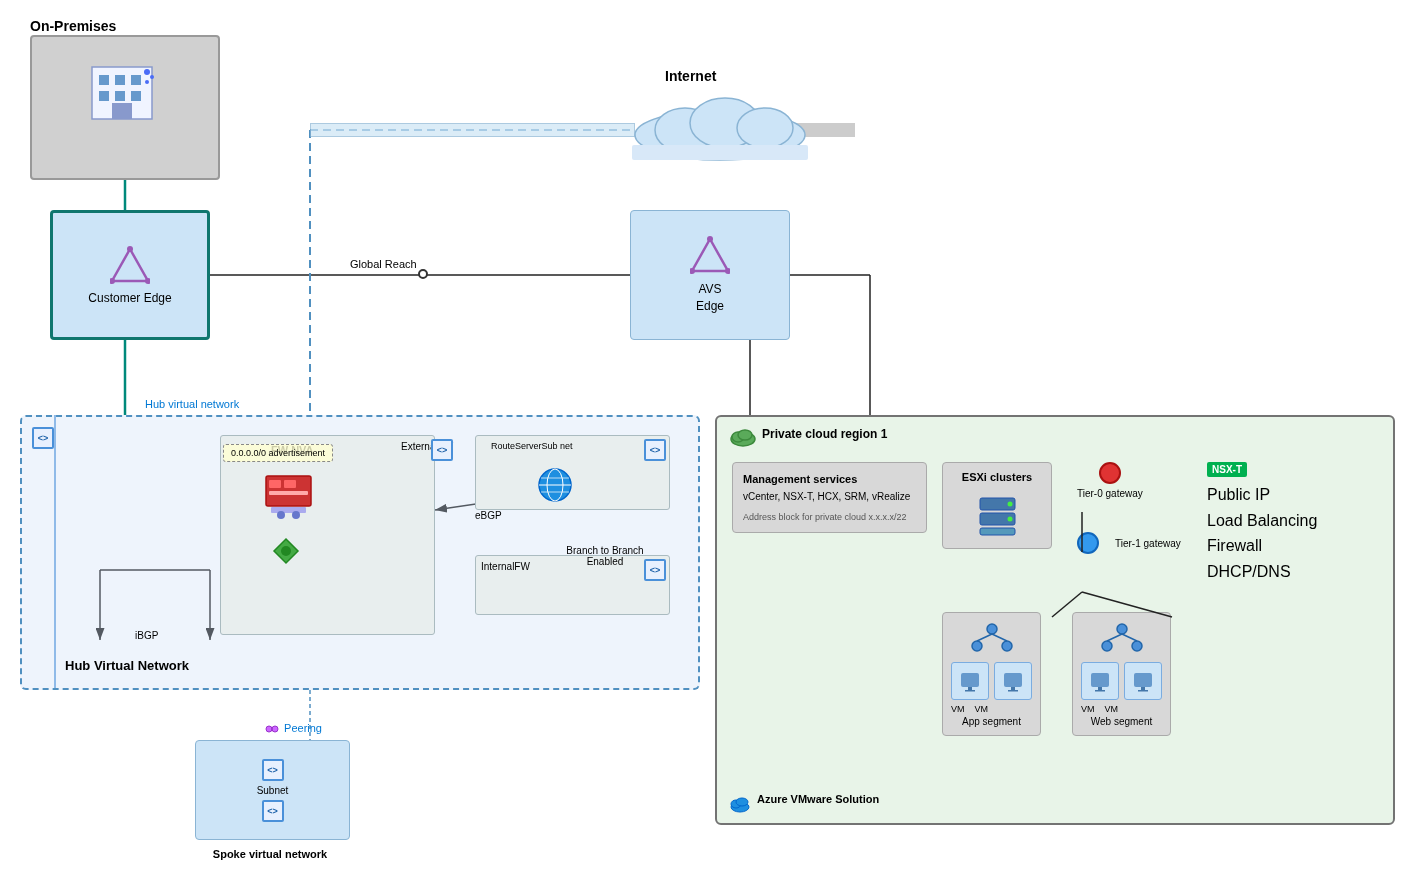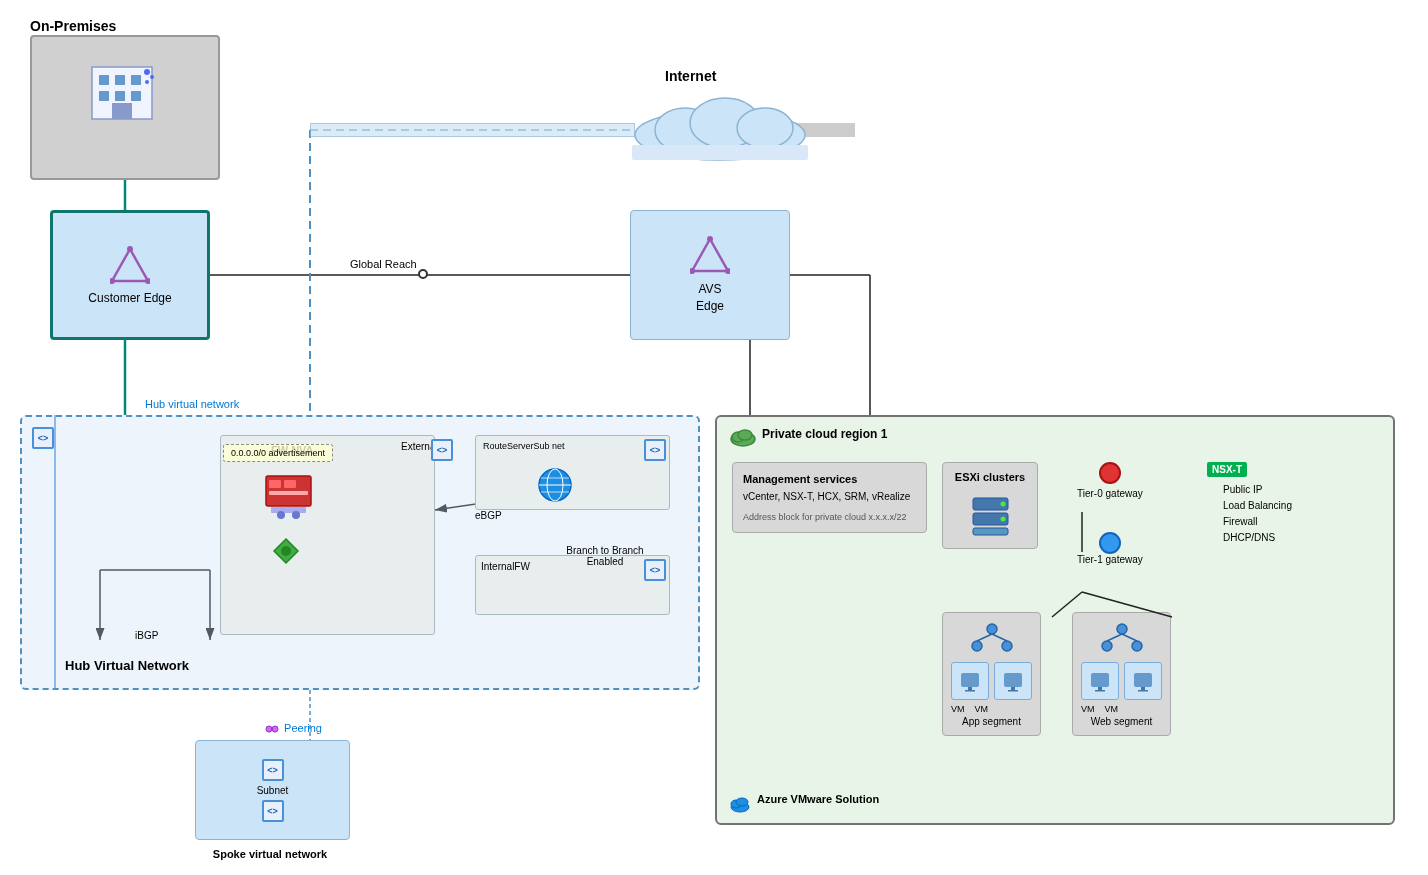--- a/index.html
+++ b/index.html
@@ -351,21 +351,21 @@
 
   <div class="abs routeserver-subnet-box">
 
     <div class="abs" style="top:5px;left:-75px;font-size:10px;">
       <span>ExternalFW</span>
     </div>
     <div class="abs" style="top:3px;left:-45px;">
       <div class="small-bracket-icon">&lt;&gt;</div>
     </div>
 
-    <div class="abs" style="top:5px;left:7px;font-size:9px;line-height:1.3;">
+    <div class="abs" style="top:5px;left:15px;font-size:9px;line-height:1.3;">
       <span>RouteServerSub net</span>
     </div>
     <div class="abs" style="top:3px;right:3px;">
       <div class="small-bracket-icon">&lt;&gt;</div>
     </div>
 
     <div class="abs" style="top:30px;left:60px;">
       <svg width="38" height="38" viewBox="0 0 38 38">
         <circle cx="19" cy="19" r="16" fill="#1e8fe0" stroke="#0066cc" stroke-width="1.5"></circle>
         <ellipse cx="19" cy="19" rx="8" ry="16" fill="none" stroke="#fff" stroke-width="1"></ellipse>
@@ -430,47 +430,47 @@
     <div class="abs" style="top:10px;left:45px;font-size:12px;font-weight:bold;">
       <span>Private cloud region 1</span>
     </div>
 
     <div class="abs" style="top:45px;left:15px;width:195px;background:#d8d8d8;border:1px solid #aaa;border-radius:4px;padding:10px;">
       <div style="font-weight:bold;font-size:11px;margin-bottom:5px;">Management services</div>
       <div style="font-size:10px;line-height:1.4;">vCenter, NSX-T, HCX, SRM, vRealize</div>
       <div style="margin-top:8px;font-size:9px;color:#555;">Address block for private cloud x.x.x.x/22</div>
     </div>
 
-    <div class="abs" style="top:45px;left:225px;width:96px;background:#d8d8d8;border:1px solid #aaa;border-radius:4px;padding:8px;text-align:center;">
+    <div class="abs" style="top:45px;left:225px;width:110px;background:#d8d8d8;border:1px solid #aaa;border-radius:4px;padding:8px;text-align:center;">
       <div style="font-size:11px;font-weight:bold;margin-bottom:5px;">ESXi clusters</div>
       
       <svg width="45" height="45" viewBox="0 0 45 45" style="margin-top:5px;">
         <rect x="5" y="5" width="35" height="12" rx="2" fill="#4477aa" stroke="#2255aa" stroke-width="1"></rect>
         <rect x="5" y="20" width="35" height="12" rx="2" fill="#4477aa" stroke="#2255aa" stroke-width="1"></rect>
         <circle cx="35" cy="11" r="2.5" fill="#44ee44"></circle>
         <circle cx="35" cy="26" r="2.5" fill="#44ee44"></circle>
         <rect x="5" y="35" width="35" height="7" rx="2" fill="#5599bb" stroke="#2255aa" stroke-width="1"></rect>
       </svg>
     </div>
 
     <div class="abs" style="top:45px;left:360px;display:flex;flex-direction:column;align-items:center;gap:4px;">
 
       <div style="width:22px;height:22px;background:#e03333;border-radius:50%;border:2px solid #aa1111;"></div>
       <div style="font-size:10px;text-align:center;">Tier-0 gateway</div>
     </div>
 
-    <div class="abs" style="top:115px;left:360px;display:flex;flex-direction:column;align-items:center;gap:0;">
+    <div class="abs" style="top:115px;left:360px;display:flex;align-items:center;gap:16px;">
 
       <div style="width:22px;height:22px;background:#3399ee;border-radius:50%;border:2px solid #1166bb;"></div>
       <div style="font-size:10px;text-align:center;">Tier-1 gateway</div>
     </div>
 
     <div class="abs" style="top:45px;left:490px;display:flex;flex-direction:column;align-items:flex-start;gap:5px;">
       <div class="nsx-badge">NSX-T</div>
-      <div style="font-size:10px;line-height:1.6;margin-left:16px;">
+      <div style="font-size:16px;line-height:1.6;">
         <div>Public IP</div>
         <div>Load Balancing</div>
         <div>Firewall</div>
         <div>DHCP/DNS</div>
       </div>
     </div>
 
     <div class="abs" style="top:195px;left:225px;background:#d8d8d8;border:1px solid #aaa;border-radius:4px;padding:8px;text-align:center;">
       
       <svg width="50" height="35" viewBox="0 0 50 35" style="margin-bottom:4px;">

